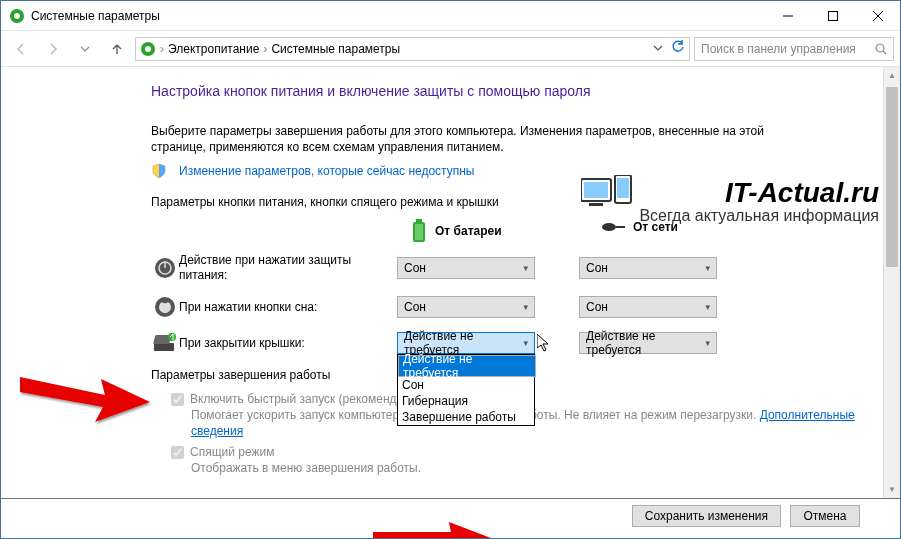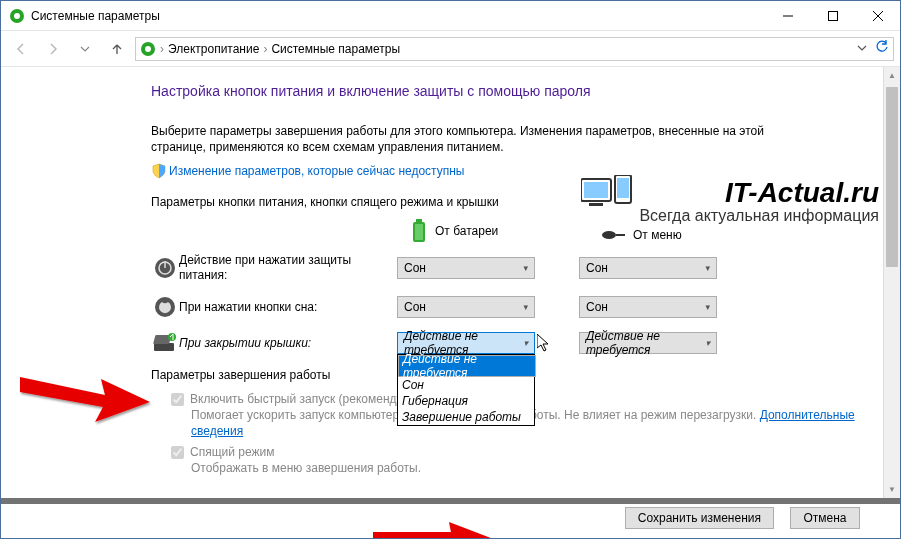--- a/index.html
+++ b/index.html
@@ -21,43 +21,43 @@
 .searchbox input::placeholder { color: #888; }
 .content { display: flex; height: calc(100% - 30px - 36px - 40px); }
 .main { flex: 1; padding: 16px 20px 10px 150px; font-size: 12px; position: relative; overflow: visible; }
 .scrollbar { width: 17px; background: #f0f0f0; border-left: 1px solid #ddd; position: relative; }
 .scrollbar .thumb { position: absolute; left: 2px; right: 2px; top: 20px; height: 180px; background: #c0c0c0; border-radius: 1px; }
 .scrollbar .arr { position: absolute; left: 0; right: 0; height: 17px; display: flex; align-items: center; justify-content: center; color: #888; font-size: 8px; }
 .scrollbar .arr.up { top: 0; }
 .scrollbar .arr.down { bottom: 0; }
 h1 { color: #4c1d95; font-size: 14px; font-weight: 400; margin-bottom: 24px; }
 .desc { color: #000; font-size: 12px; margin-bottom: 8px; line-height: 1.35; max-width: 640px; }
-.linkrow { display: flex; align-items: center; gap: 2px; margin-bottom: 14px; }
+.linkrow { display: flex; align-items: center; gap: 12px; margin-bottom: 14px; }
 .linkrow a { color: #0066cc; text-decoration: none; font-size: 12px; }
 .section { color: #000; font-size: 12px; margin-bottom: 10px; margin-top: 16px; }
-.colheads { display: flex; align-items: flex-end; margin-bottom: 10px; }
+.colheads { display: flex; align-items: flex-start; margin-bottom: 10px; font-weight: bold; }
 .colheads .spacer { width: 260px; }
 .colheads .col { width: 190px; display: flex; align-items: center; gap: 8px; font-size: 12px; }
 .row { display: flex; align-items: center; margin-bottom: 14px; position: relative; }
 .row .ico { width: 28px; display: flex; align-items: center; justify-content: center; }
 .row .lbl { width: 218px; font-size: 12px; padding-right: 10px; line-height: 1.2; }
 .row .sel { width: 138px; height: 22px; border: 1px solid #adadad; background: #e1e1e1; display: flex; align-items: center; padding: 0 6px; font-size: 12px; margin-right: 44px; position: relative; }
 .row .sel .chev { margin-left: auto; font-size: 9px; color: #555; }
 .row .sel.open { border: 1px solid #0078d7; background: #cce4f7; }
 .dropdown { position: absolute; left: 246px; top: 22px; width: 138px; border: 1px solid #000; background: #fff; z-index: 10; }
 .dropdown .opt { padding: 1px 4px; font-size: 12px; }
 .dropdown .opt.sel { background: #0078d7; color: #fff; }
 .cursor { position: absolute; left: 386px; top: 2px; z-index: 11; }
 .shutdownsect { margin-top: 6px; }
 .cbrow { display: flex; align-items: flex-start; gap: 6px; margin-left: 20px; margin-bottom: 2px; }
 .cbrow input { margin-top: 1px; accent-color: #888; }
 .cbrow .cblbl { font-size: 12px; color: #888; }
 .helptext { margin-left: 40px; font-size: 12px; color: #888; margin-bottom: 6px; line-height: 1.3; }
 .helptext a { color: #0066cc; }
-.footer { height: 34px; border-top: 6px solid #737373; display: flex; align-items: center; justify-content: flex-end; padding-right: 40px; gap: 16px; position: relative; }
+.footer { height: 34px; border-top: 1px solid #737373; display: flex; align-items: center; justify-content: flex-end; padding-right: 40px; gap: 9px; position: relative; }
 .btn { min-width: 120px; height: 22px; border: 1px solid #adadad; background: #e1e1e1; font-size: 12px; display: inline-flex; align-items: center; justify-content: center; padding: 0 12px; }
 .btn.cancel { min-width: 70px; }
 .redarrow1 { position: absolute; left: 14px; top: 300px; z-index: 5; }
 .redarrow2 { position: absolute; left: 370px; bottom: -28px; z-index: 20; }
 .watermark { position: absolute; right: 4px; top: 110px; text-align: right; z-index: 3; }
 .watermark .big { font-size: 28px; font-weight: 700; font-style: italic; color: #000; }
 .watermark .wicon { position: absolute; left: -58px; top: -2px; }
 .watermark .sub { font-size: 16px; color: #333; margin-top: -2px; }
 </style>
 </head>
@@ -118,20 +118,27 @@
     <span class="sep">›</span>
     <span>Системные параметры</span>
     <span class="navdown"><svg width="10" height="10" viewBox="0 0 10 10">
           <path d="M1 3 L5 7 L9 3" fill="none" stroke="#555" stroke-width="1.2"></path>
         </svg></span>
     <span class="refresh"><svg width="14" height="14" viewBox="0 0 14 14">
           <path d="M11 3 A5 5 0 1 0 12 7" fill="none" stroke="#0066cc" stroke-width="1.3"></path>
           <path d="M11 0 L11 4 L7 4" fill="none" stroke="#0066cc" stroke-width="1.3"></path>
         </svg></span>
   </div>
+  <div class="searchbox">
+    <input placeholder="Поиск в панели управления" style="">
+    <svg width="12" height="12" viewBox="0 0 12 12">
+        <circle cx="5" cy="5" r="4" fill="none" stroke="#888" stroke-width="1.2"></circle>
+        <line x1="8" y1="8" x2="11" y2="11" stroke="#888" stroke-width="1.2"></line>
+      </svg>
+  </div>
 </div>
 
 <div class="content">
   <div class="main">
 
     <h1>Настройка кнопок питания и включение защиты с помощью пароля</h1>
     <p class="desc">Выберите параметры завершения работы для этого компьютера. Изменения параметров, внесенные на этой странице, применяются ко всем схемам управления питанием.</p>
 
     <div class="linkrow">
       <svg width="16" height="16" viewBox="0 0 16 16">
@@ -153,21 +160,21 @@
           </svg>
         <span>От батареи</span>
       </div>
       <div class="col">
         <svg width="24" height="16" viewBox="0 0 24 16">
             <ellipse cx="8" cy="8" rx="7" ry="4" fill="#333"></ellipse>
             <line x1="15" y1="8" x2="24" y2="8" stroke="#333" stroke-width="2"></line>
             <line x1="0" y1="6" x2="-2" y2="6" stroke="#333"></line>
             <line x1="0" y1="10" x2="-2" y2="10" stroke="#333"></line>
           </svg>
-        <span>От меню</span>
+        <span>От сети</span>
       </div>
     </div>
 
     <div class="row">
       <div class="ico">
           <svg width="22" height="22" viewBox="0 0 22 22">
             <circle cx="11" cy="11" r="10" fill="#555"></circle>
             <circle cx="11" cy="11" r="6" fill="none" stroke="#ddd" stroke-width="1.5"></circle>
             <line x1="11" y1="4" x2="11" y2="11" stroke="#ddd" stroke-width="1.5"></line>
           </svg>
@@ -194,21 +201,21 @@
       <div class="sel">
           <span>Сон</span>
           <span class="chev">▾</span>
         </div>
       <div class="sel">
           <span>Сон</span>
           <span class="chev">▾</span>
         </div>
     </div>
 
-    <div class="row" style="position:relative;font-style:italic;">
+    <div class="row" style="position:relative;">
       <div class="ico">
           <svg width="26" height="20" viewBox="0 0 26 20">
             <rect x="2" y="10" width="20" height="8" rx="1" fill="#444"></rect>
             <rect x="4" y="2" width="16" height="9" rx="1" fill="#666" transform="skewX(-15)"></rect>
             <circle cx="20" cy="4" r="4" fill="#3a3"></circle>
             <path d="M18 4 L21 1 M21 1 L21 7" stroke="#fff" stroke-width="1" fill="none"></path>
           </svg>
         </div>
       <div class="lbl">При закрытии крышки:</div>
       <div class="sel open">

